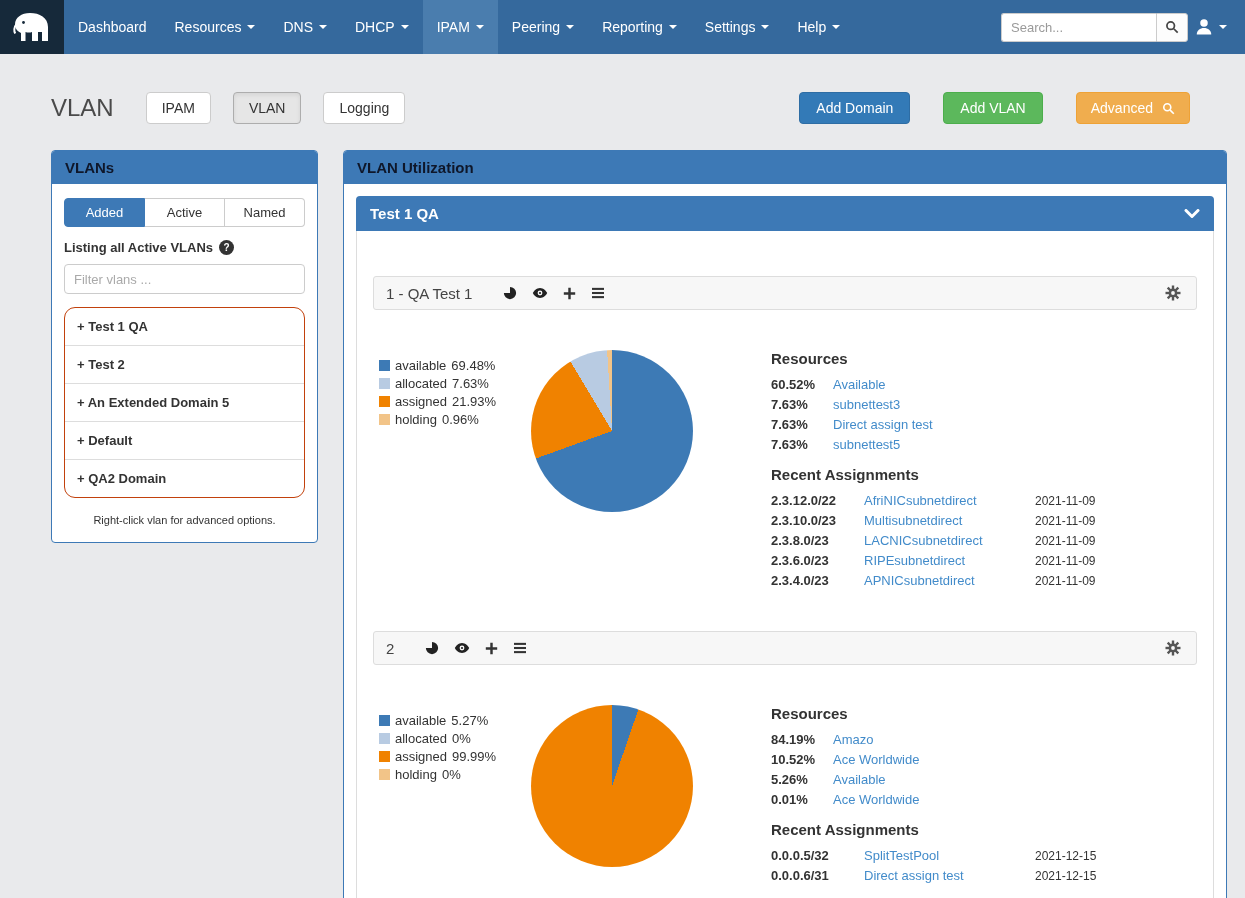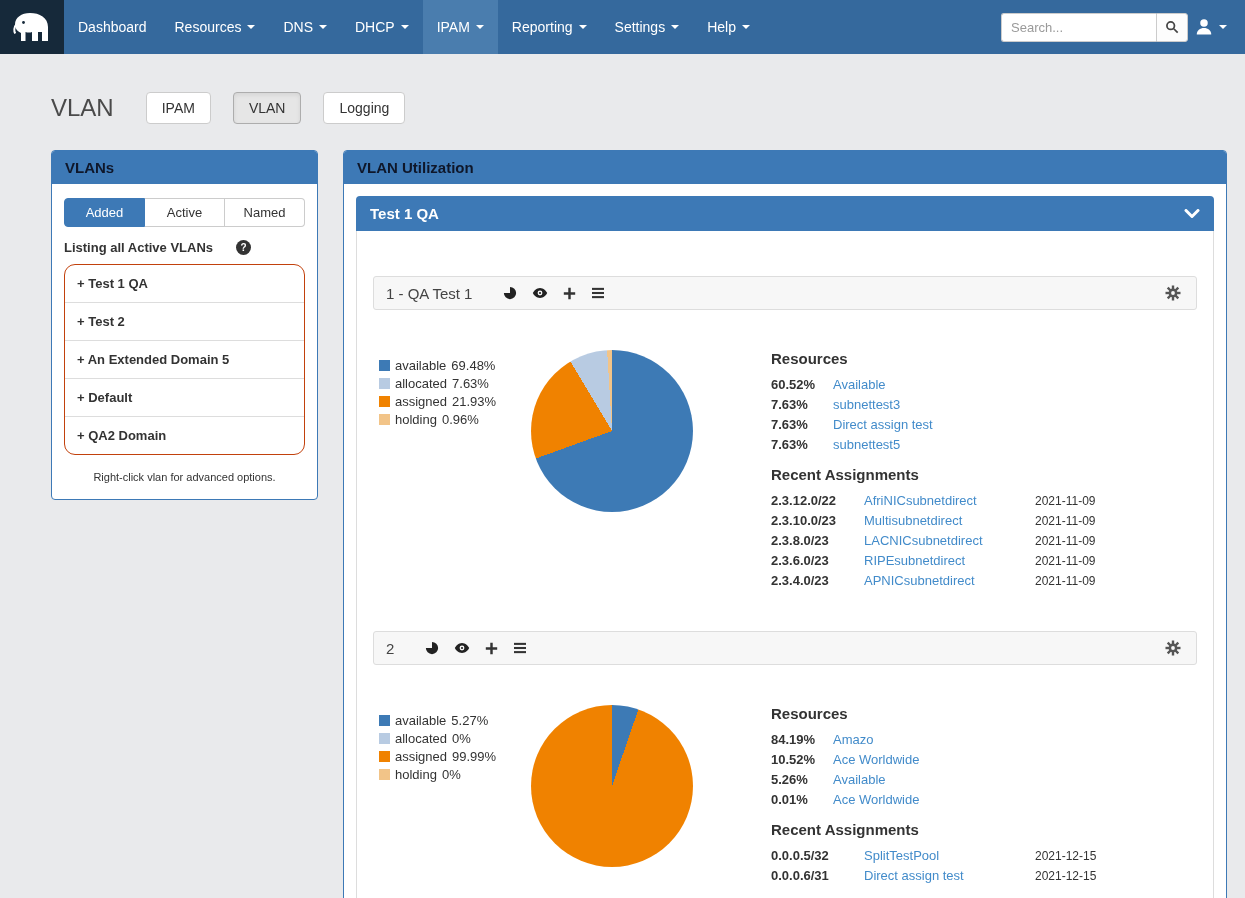--- a/index.html
+++ b/index.html
@@ -40,21 +40,21 @@
   .panel-heading { background:#3d79b6; color:#0f172a; font-size:15px; font-weight:600; padding:8px 13px; border-radius:3px 3px 0 0; }
   
   .sidebar { width:267px; flex-shrink:0; }
   .sidebar-body { padding:14px 12px 16px; }
   .tab-group { display:flex; margin-bottom:13px; }
   .tab { flex:1; padding:6px 0; font-size:13px; background:#fff; border:1px solid #ccc; color:#333; cursor:pointer; text-align:center; }
   .tab + .tab { border-left:none; }
   .tab:first-child { border-radius:4px 0 0 4px; }
   .tab:last-child { border-radius:0 4px 4px 0; }
   .tab.active { background:#3d79b6; border-color:#3d79b6; color:#fff; }
-  .listing-label { font-size:13px; font-weight:700; display:flex; align-items:center; gap:23px; margin-bottom:9px; }
+  .listing-label { font-size:13px; font-weight:700; display:flex; align-items:center; gap:6px; margin-bottom:9px; }
   .help-icon { width:15px; height:15px; background:#333; color:#fff; border-radius:50%; font-size:10px; display:inline-flex; align-items:center; justify-content:center; font-weight:700; cursor:pointer; }
   .filter-input { width:100%; height:30px; border:1px solid #ccc; border-radius:4px; padding:0 9px; font-size:13px; color:#555; outline:none; margin-bottom:13px; font-family:"Liberation Sans",sans-serif; }
   .filter-input::placeholder { color:#aaa; }
   .vlan-list { list-style:none; border:1px solid #c2410c; border-radius:11px; }
   .vlan-list li { padding:11px 12px; font-size:13px; font-weight:700; border-bottom:1px solid #ddd; cursor:pointer; }
   .vlan-list li:last-child { border-bottom:none; }
   .footer-note { font-size:11px; text-align:center; margin-top:16px; color:#333; }
   
   .main-panel { flex:1; }
   .main-body { padding:12px; }
@@ -107,20 +107,24 @@
       </li>
     <li class="nav-item">
         <span>DHCP</span>
         <span class="caret"></span>
       </li>
     <li class="nav-item active">
         <span>IPAM</span>
         <span class="caret"></span>
       </li>
     <li class="nav-item">
+        <span>Peering</span>
+        <span class="caret"></span>
+      </li>
+    <li class="nav-item">
         <span>Reporting</span>
         <span class="caret"></span>
       </li>
     <li class="nav-item">
         <span>Settings</span>
         <span class="caret"></span>
       </li>
     <li class="nav-item">
         <span>Help</span>
         <span class="caret"></span>
@@ -148,36 +152,48 @@
 
 <div class="page">
 
   <div class="page-header">
     <h1 class="page-title">VLAN</h1>
     <div class="view-group">
       <button class="btn btn-default">IPAM</button>
       <button class="btn btn-default active">VLAN</button>
       <button class="btn btn-default">Logging</button>
     </div>
+    <div class="actions">
+      <button class="btn btn-primary">Add Domain</button>
+      <button class="btn btn-success">Add VLAN</button>
+      <button class="btn btn-warning">
+        <span>Advanced</span>
+        <svg width="13" height="13" viewBox="0 0 16 16">
+          <circle cx="6.5" cy="6.5" r="4.3" fill="none" stroke="#fff" stroke-width="2"></circle>
+          <line x1="10" y1="10" x2="14.5" y2="14.5" stroke="#fff" stroke-width="2"></line>
+        </svg>
+      </button>
+    </div>
   </div>
 
   <div class="content">
 
     <aside class="panel sidebar">
       <div class="panel-heading">VLANs</div>
       <div class="sidebar-body">
         <div class="tab-group">
           <button class="tab active">Added</button>
           <button class="tab">Active</button>
           <button class="tab">Named</button>
         </div>
         <div class="listing-label">
           <span>Listing all Active VLANs</span>
           <span class="help-icon">?</span>
         </div>
+        <input class="filter-input" type="text" placeholder="Filter vlans ..." style="">
         <ul class="vlan-list">
           <li>+ Test 1 QA</li>
           <li>+ Test 2</li>
           <li>+ An Extended Domain 5</li>
           <li>+ Default</li>
           <li>+ QA2 Domain</li>
         </ul>
         <div class="footer-note">Right-click vlan for advanced options.</div>
       </div>
     </aside>

